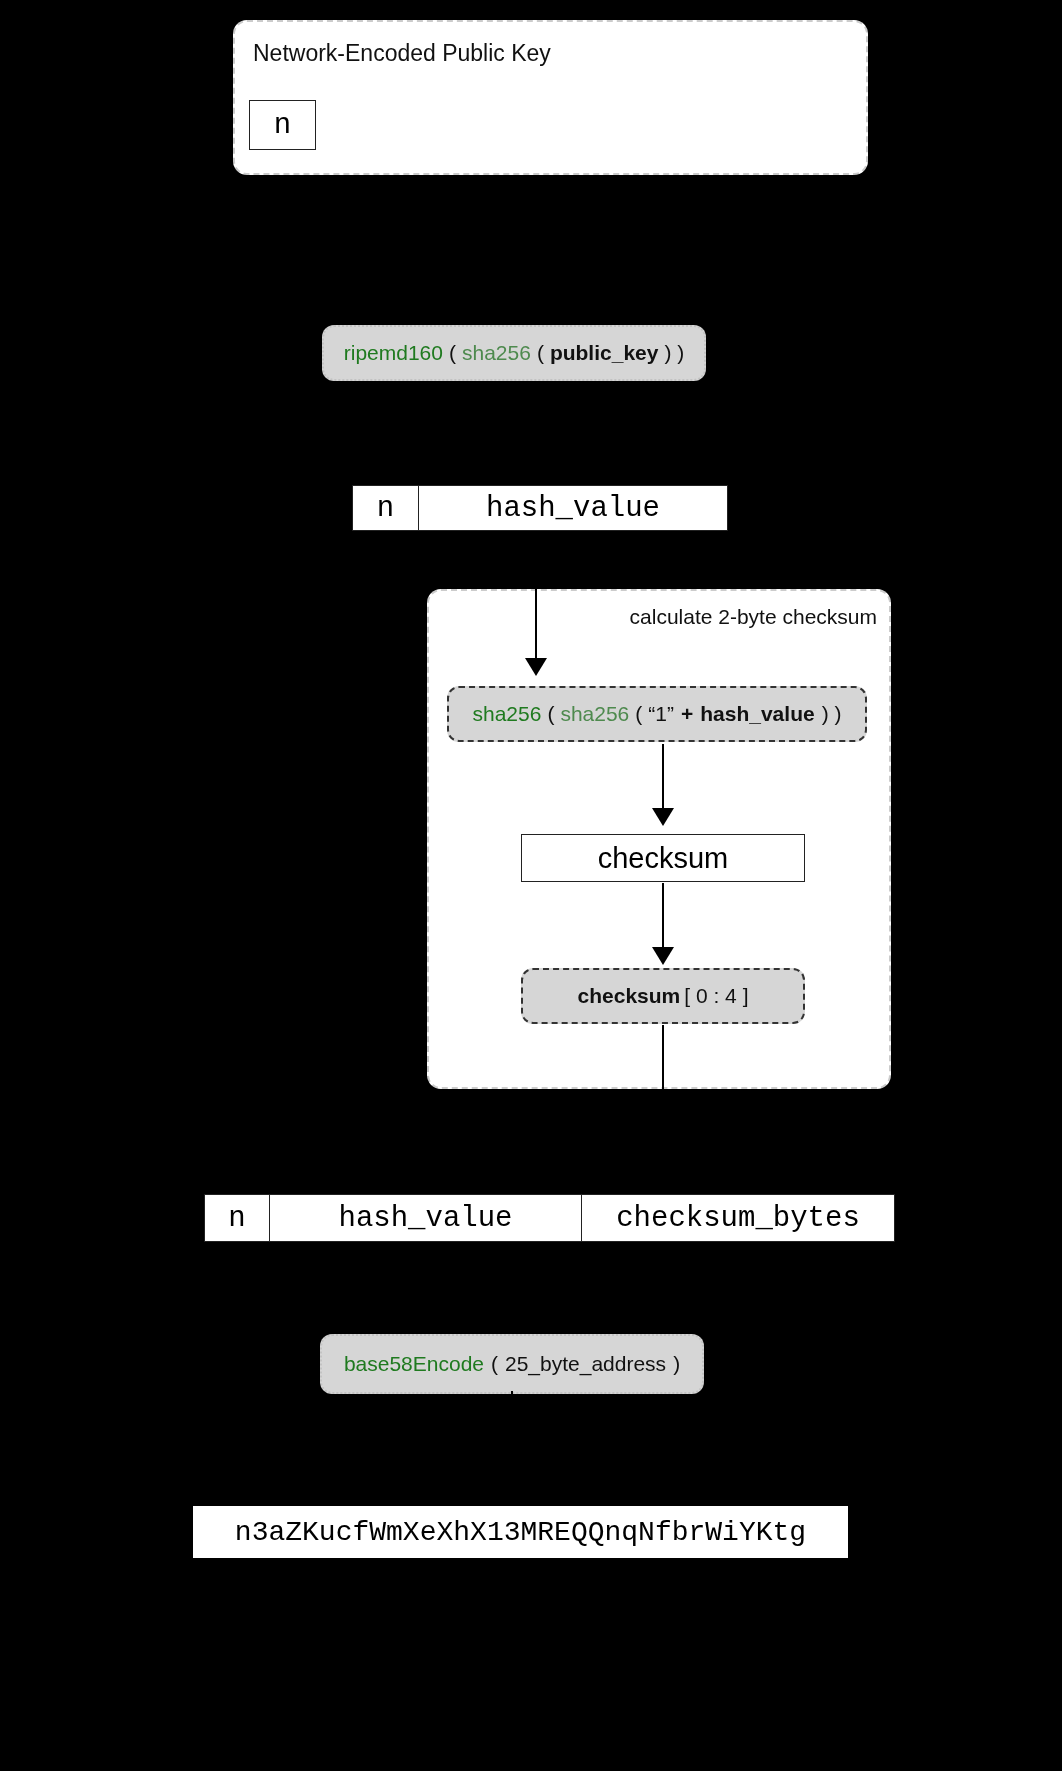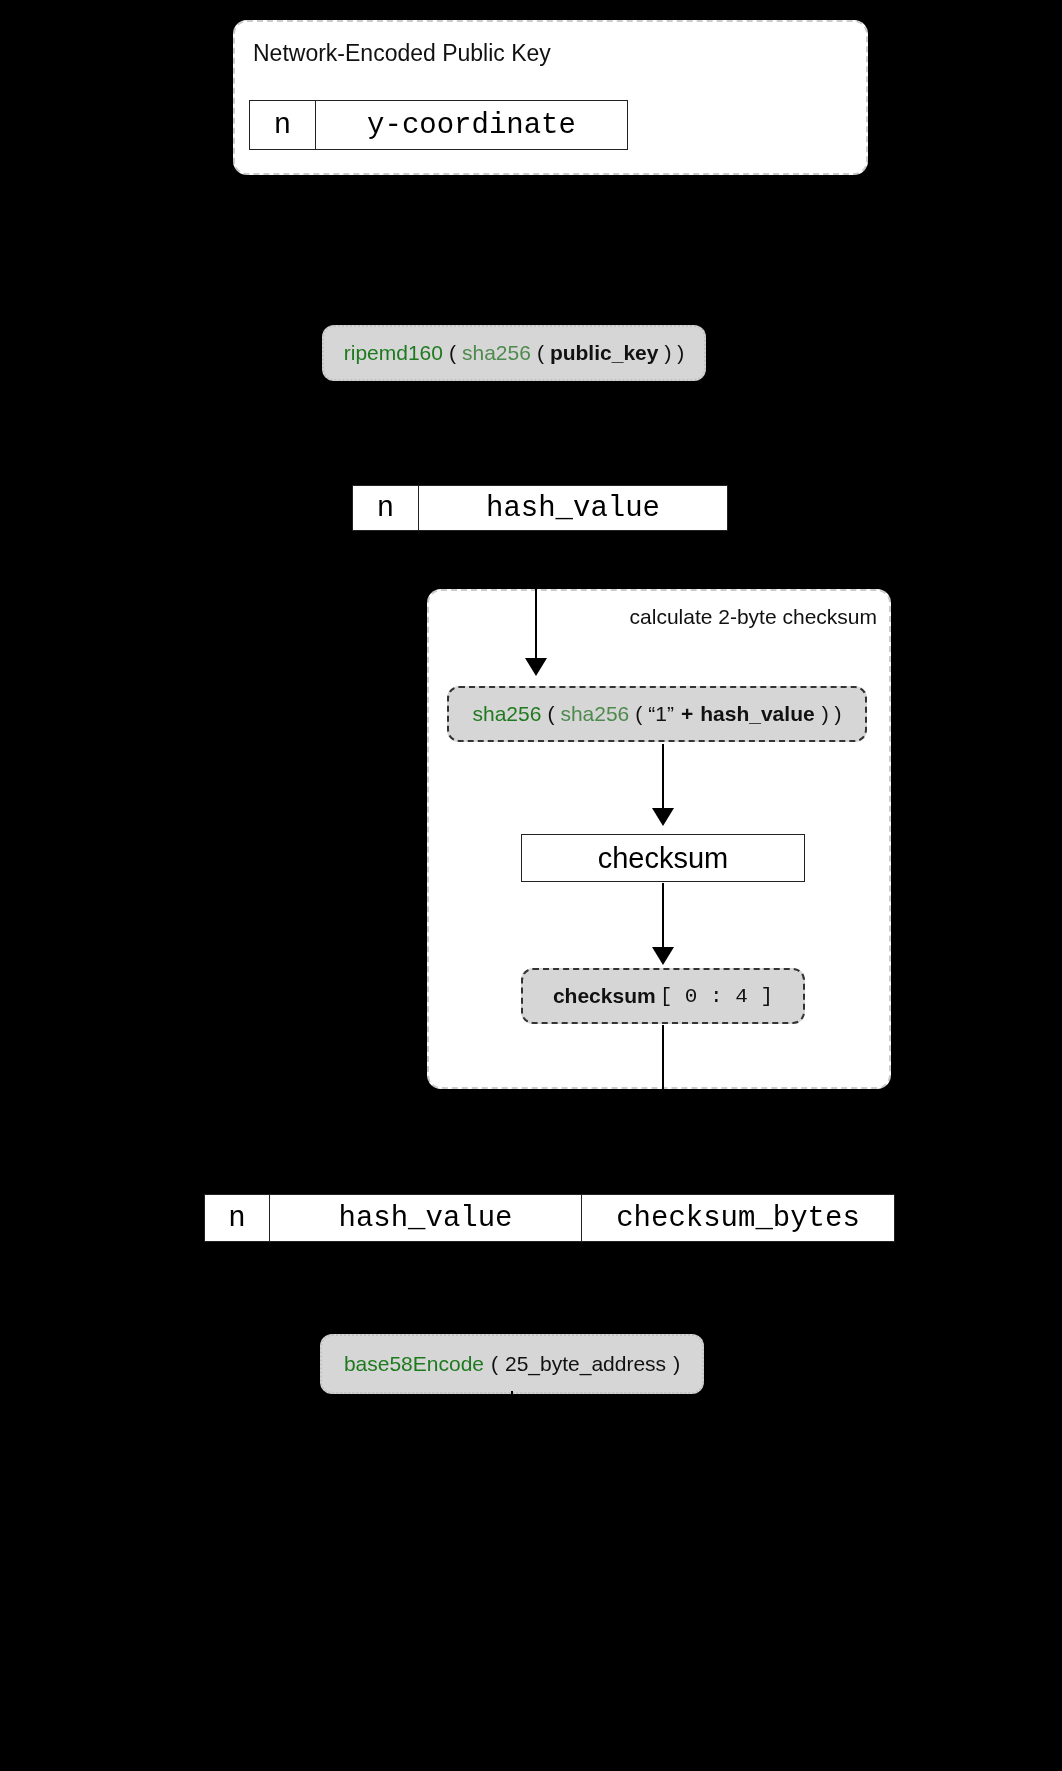--- a/index.html
+++ b/index.html
@@ -123,21 +123,20 @@
 <body>
 
 <div class="canvas">
 
   <div class="abs subgraph" style="left:233px; top:20px; width:635px; height:155px;">
     <div class="subgraph-title" style="left:18px; top:18px;">Network-Encoded Public Key</div>
   </div>
 
   <div class="abs record" style="left:249px; top:100px; height:50px;">
     <div class="cell narrow" style="width:41px;">n</div>
-    <div class="cell" style="width:283px;">y-coordinate</div>
   </div>
 
   <div class="arrow-line" style="left:514px; top:176px; height:130px;"></div>
   <div class="arrow-head" style="left:504px; top:304px;"></div>
 
   <div class="abs fnbox dotted" style="left:322px; top:325px; width:384px; height:56px;">
     <span class="fn-name">ripemd160</span>
     <span class="fn-punct" style="margin:0 6px;">(</span>
     <span class="fn-name dim">sha256</span>
     <span class="fn-punct" style="margin:0 6px;">(</span>
@@ -174,21 +173,21 @@
   <div class="arrow-line" style="left:662px; top:744px; height:66px;"></div>
   <div class="arrow-head" style="left:652px; top:808px;"></div>
 
   <div class="abs plainbox" style="left:521px; top:834px; width:284px; height:48px;">checksum</div>
 
   <div class="arrow-line" style="left:662px; top:883px; height:66px;"></div>
   <div class="arrow-head" style="left:652px; top:947px;"></div>
 
   <div class="abs fnbox dashed" style="left:521px; top:968px; width:284px; height:56px;">
     <span class="fn-arg-bold">checksum</span>
-    <span class="fn-punct" style="margin-left:4px;font-family:Liberation Mono, monospace;">[ 0 : 4 ]</span>
+    <span class="fn-punct" style="margin-left:4px;">[ 0 : 4 ]</span>
   </div>
 
   <div class="arrow-line" style="left:662px; top:1025px; height:165px;"></div>
   <div class="arrow-head" style="left:652px; top:1176px;"></div>
 
   <div class="arrow-line" style="left:382px; top:532px; height:658px;"></div>
   <div class="arrow-head" style="left:372px; top:1176px;"></div>
 
   <div class="abs record" style="left:204px; top:1194px; height:48px;">
     <div class="cell narrow" style="width:40px;">n</div>
@@ -202,14 +201,15 @@
   <div class="abs fnbox dotted" style="left:320px; top:1334px; width:384px; height:60px;">
     <span class="fn-name">base58Encode</span>
     <span class="fn-punct" style="margin:0 7px;">(</span>
     <span class="fn-punct">25_byte_address</span>
     <span class="fn-punct" style="margin-left:7px;">)</span>
   </div>
 
   <div class="arrow-line" style="left:511px; top:1391px; height:92px;"></div>
   <div class="arrow-head" style="left:501px; top:1481px;"></div>
 
+  <div class="abs addressbox" style="left:193px; top:1506px; width:655px; height:52px;">n3aZKucfWmXeXhX13MREQQnqNfbrWiYKtg</div>
 
 </div>
 
 </body></html>

